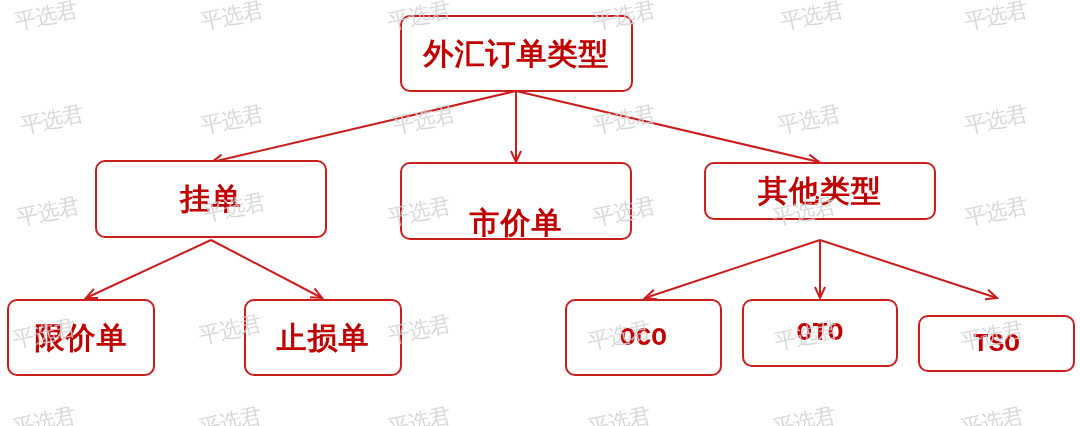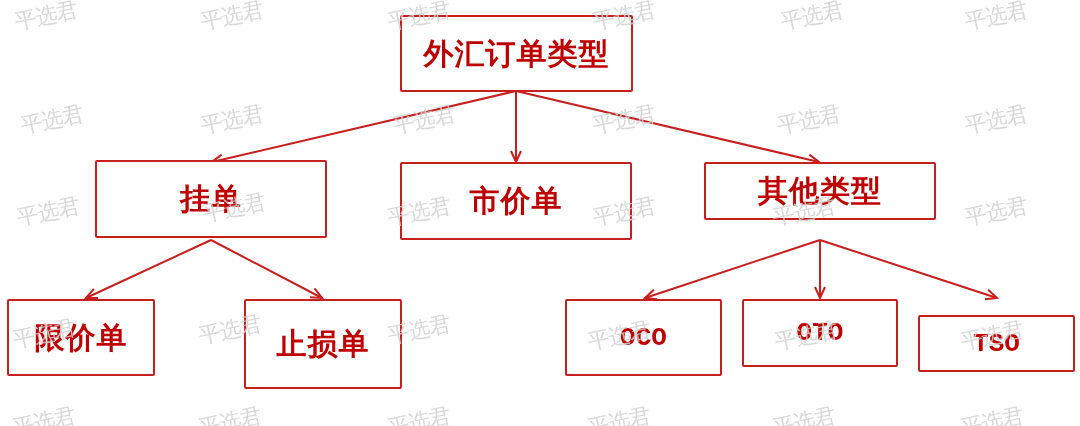--- a/index.html
+++ b/index.html
@@ -31,21 +31,21 @@
     svg#edges {
       position: absolute;
       left: 0;
       top: 0;
       z-index: 1;
     }
     .node {
       position: absolute;
       box-sizing: border-box;
       border: 2px solid #c81e1e;
-      border-radius: 2px;
+      border-radius: 10px;
       background: #ffffff;
       display: flex;
       align-items: center;
       justify-content: center;
       z-index: 2;
     }
     .node-label {
       color: #c00000;
       font-weight: bold;
       font-size: 30px;
@@ -81,31 +81,31 @@
     </g>
   </svg>
 
   <div class="node" style="left:400px; top:15px; width:233px; height:77px;">
     <span class="node-label">外汇订单类型</span>
   </div>
 
   <div class="node" style="left:95px; top:160px; width:232px; height:78px;">
     <span class="node-label">挂单</span>
   </div>
-  <div class="node" style="left:400px; top:162px; width:232px; height:78px;">
+  <div class="node" style="left:400px; top:162px; width:232px; height:78px;align-items:flex-end;">
     <span class="node-label">市价单</span>
   </div>
   <div class="node" style="left:704px; top:162px; width:232px; height:58px;">
     <span class="node-label">其他类型</span>
   </div>
 
   <div class="node" style="left:7px; top:299px; width:148px; height:77px;">
     <span class="node-label">限价单</span>
   </div>
-  <div class="node" style="left:244px; top:299px; width:158px; height:90px;">
+  <div class="node" style="left:244px; top:299px; width:158px; height:77px;">
     <span class="node-label">止损单</span>
   </div>
   <div class="node" style="left:565px; top:299px; width:157px; height:77px;">
     <span class="node-label latin">OCO</span>
   </div>
   <div class="node" style="left:742px; top:299px; width:156px; height:68px;">
     <span class="node-label latin">OTO</span>
   </div>
   <div class="node" style="left:918px; top:315px; width:157px; height:57px;">
     <span class="node-label latin">TSO</span>

